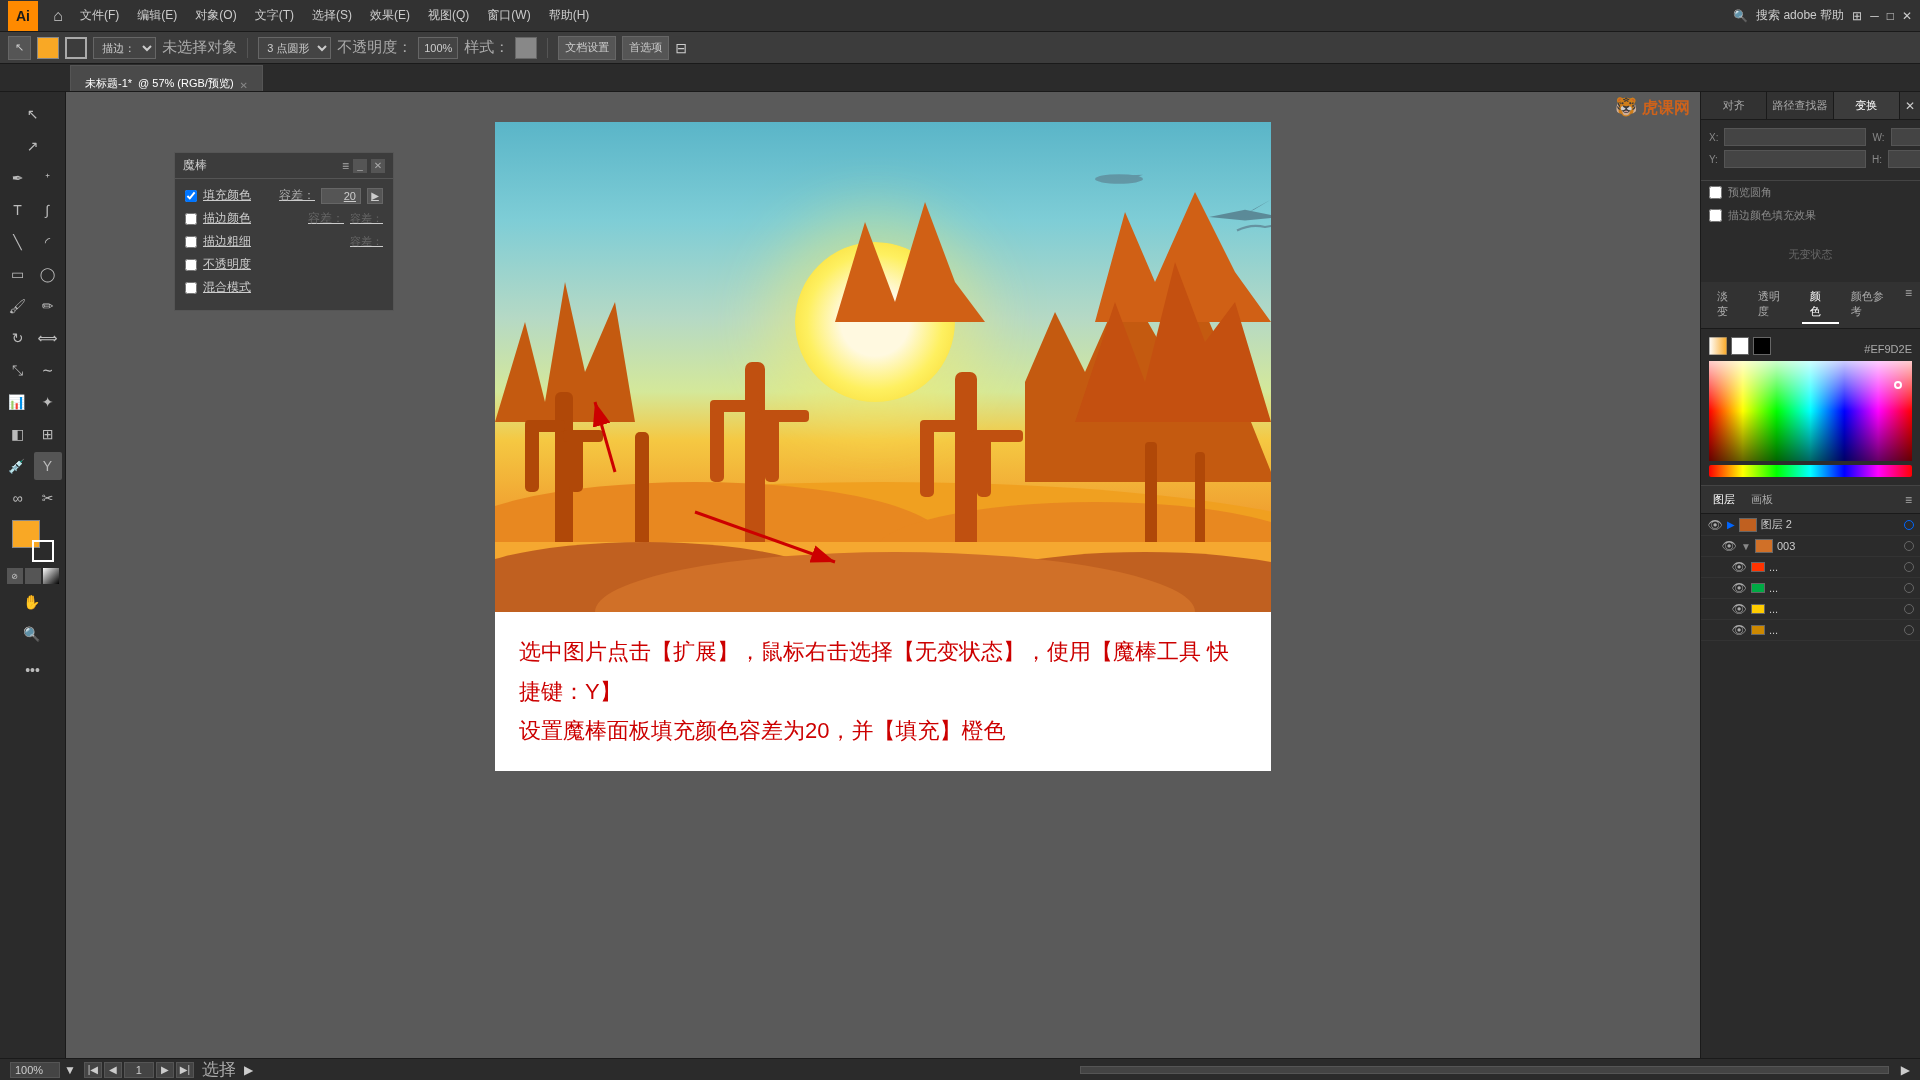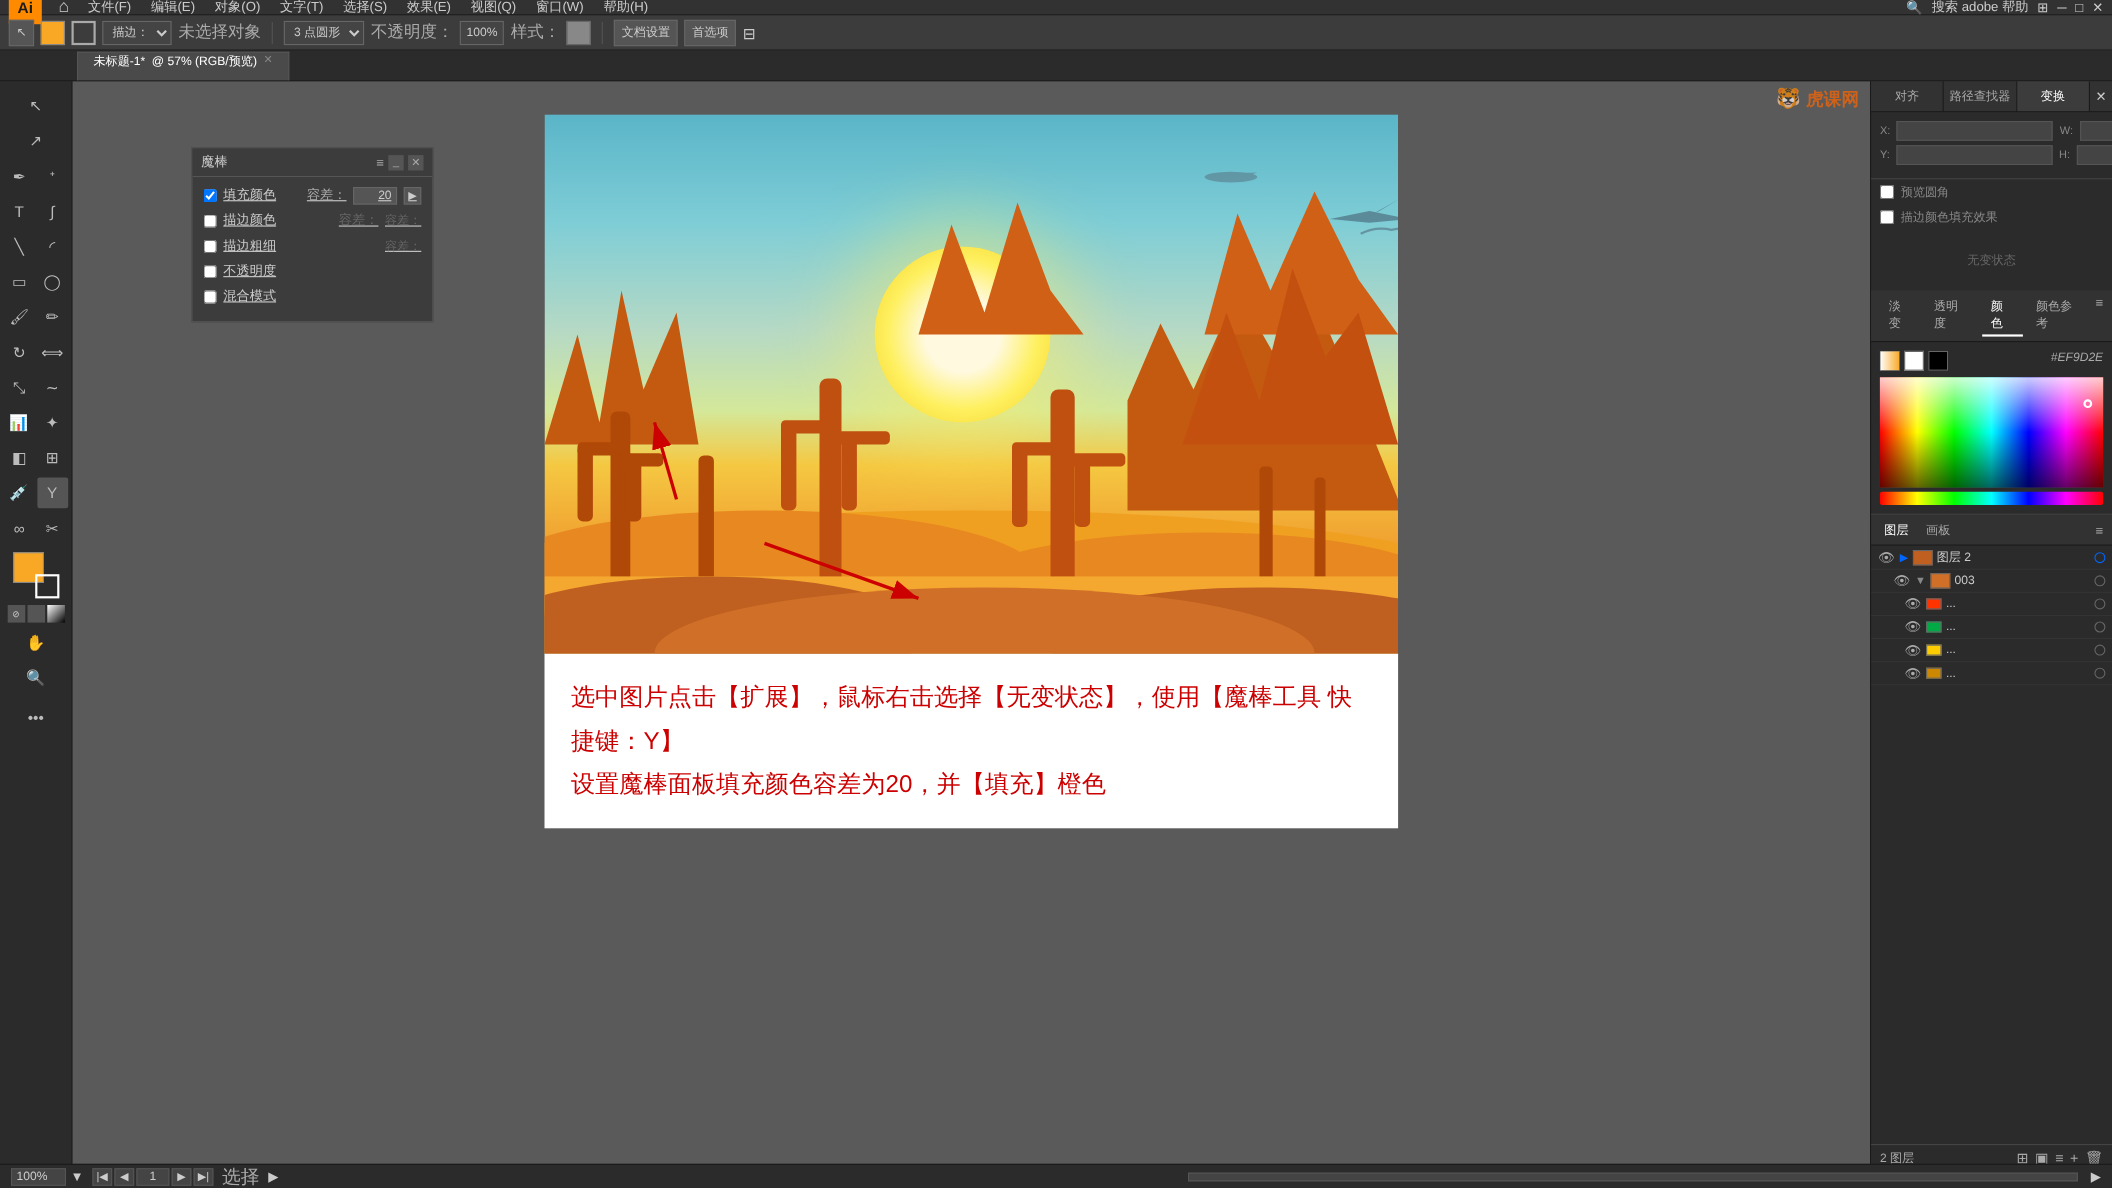--- a/index.html
+++ b/index.html
@@ -1,20 +1,20 @@
 <!DOCTYPE html>
 <html><head>
   <meta charset="utf-8">
   <style>
     * { margin: 0; padding: 0; box-sizing: border-box; }
     body { width: 1920px; height: 1080px; overflow: hidden; background: #2b2b2b; font-family: 'Microsoft YaHei', Arial, sans-serif; font-size: 12px; color: #ccc; }
 
     
     #menu-bar {
-      height: 14px;
+      height: 32px;
       background: #323232;
       display: flex;
       align-items: center;
       padding: 0 8px;
       border-bottom: 1px solid #1a1a1a;
       gap: 2px;
     }
     .menu-item {
       padding: 4px 8px;
       color: #ccc;
@@ -77,21 +77,21 @@
       background: #2b2b2b;
       display: flex;
       align-items: flex-end;
       padding-left: 70px;
       border-bottom: 1px solid #1a1a1a;
     }
     .tab {
       height: 26px; padding: 0 14px;
       background: #3c3c3c; border: 1px solid #555;
       border-bottom: none; color: #ccc; font-size: 11px;
-      display: flex; align-items: flex-start; gap: 6px; cursor: pointer;
+      display: flex; align-items: flex-end; gap: 6px; cursor: pointer;
     }
     .tab.active { background: #4a4a4a; color: #fff; }
     .tab-close { font-size: 10px; color: #888; cursor: pointer; }
 
     
     #main {
       display: flex;
       height: calc(1080px - 30px - 32px - 28px);
     }
 
@@ -293,21 +293,21 @@
     .appearance-row {
       display: flex; align-items: center; gap: 6px;
       padding: 4px 8px; font-size: 11px; color: #888;
     }
 
     
     .color-panel {
       padding: 8px; border-bottom: 1px solid #444;
     }
     .color-swatches-row {
-      display: flex; gap: 4px; margin-bottom: 6px; align-items: flex-start; font-style: italic;
+      display: flex; gap: 4px; margin-bottom: 6px; align-items: flex-end;
     }
     .color-swatch-white { width: 18px; height: 18px; background: #fff; border: 1px solid #666; }
     .color-swatch-black { width: 18px; height: 18px; background: #000; border: 1px solid #666; }
     .color-hex {
       margin-left: auto; color: #aaa; font-size: 11px;
     }
     .color-gradient-box {
       width: 100%; height: 100px;
       background: linear-gradient(to right, #ff0000, #ffff00, #00ff00, #00ffff, #0000ff, #ff00ff, #ff0000);
       position: relative; margin-bottom: 4px;

